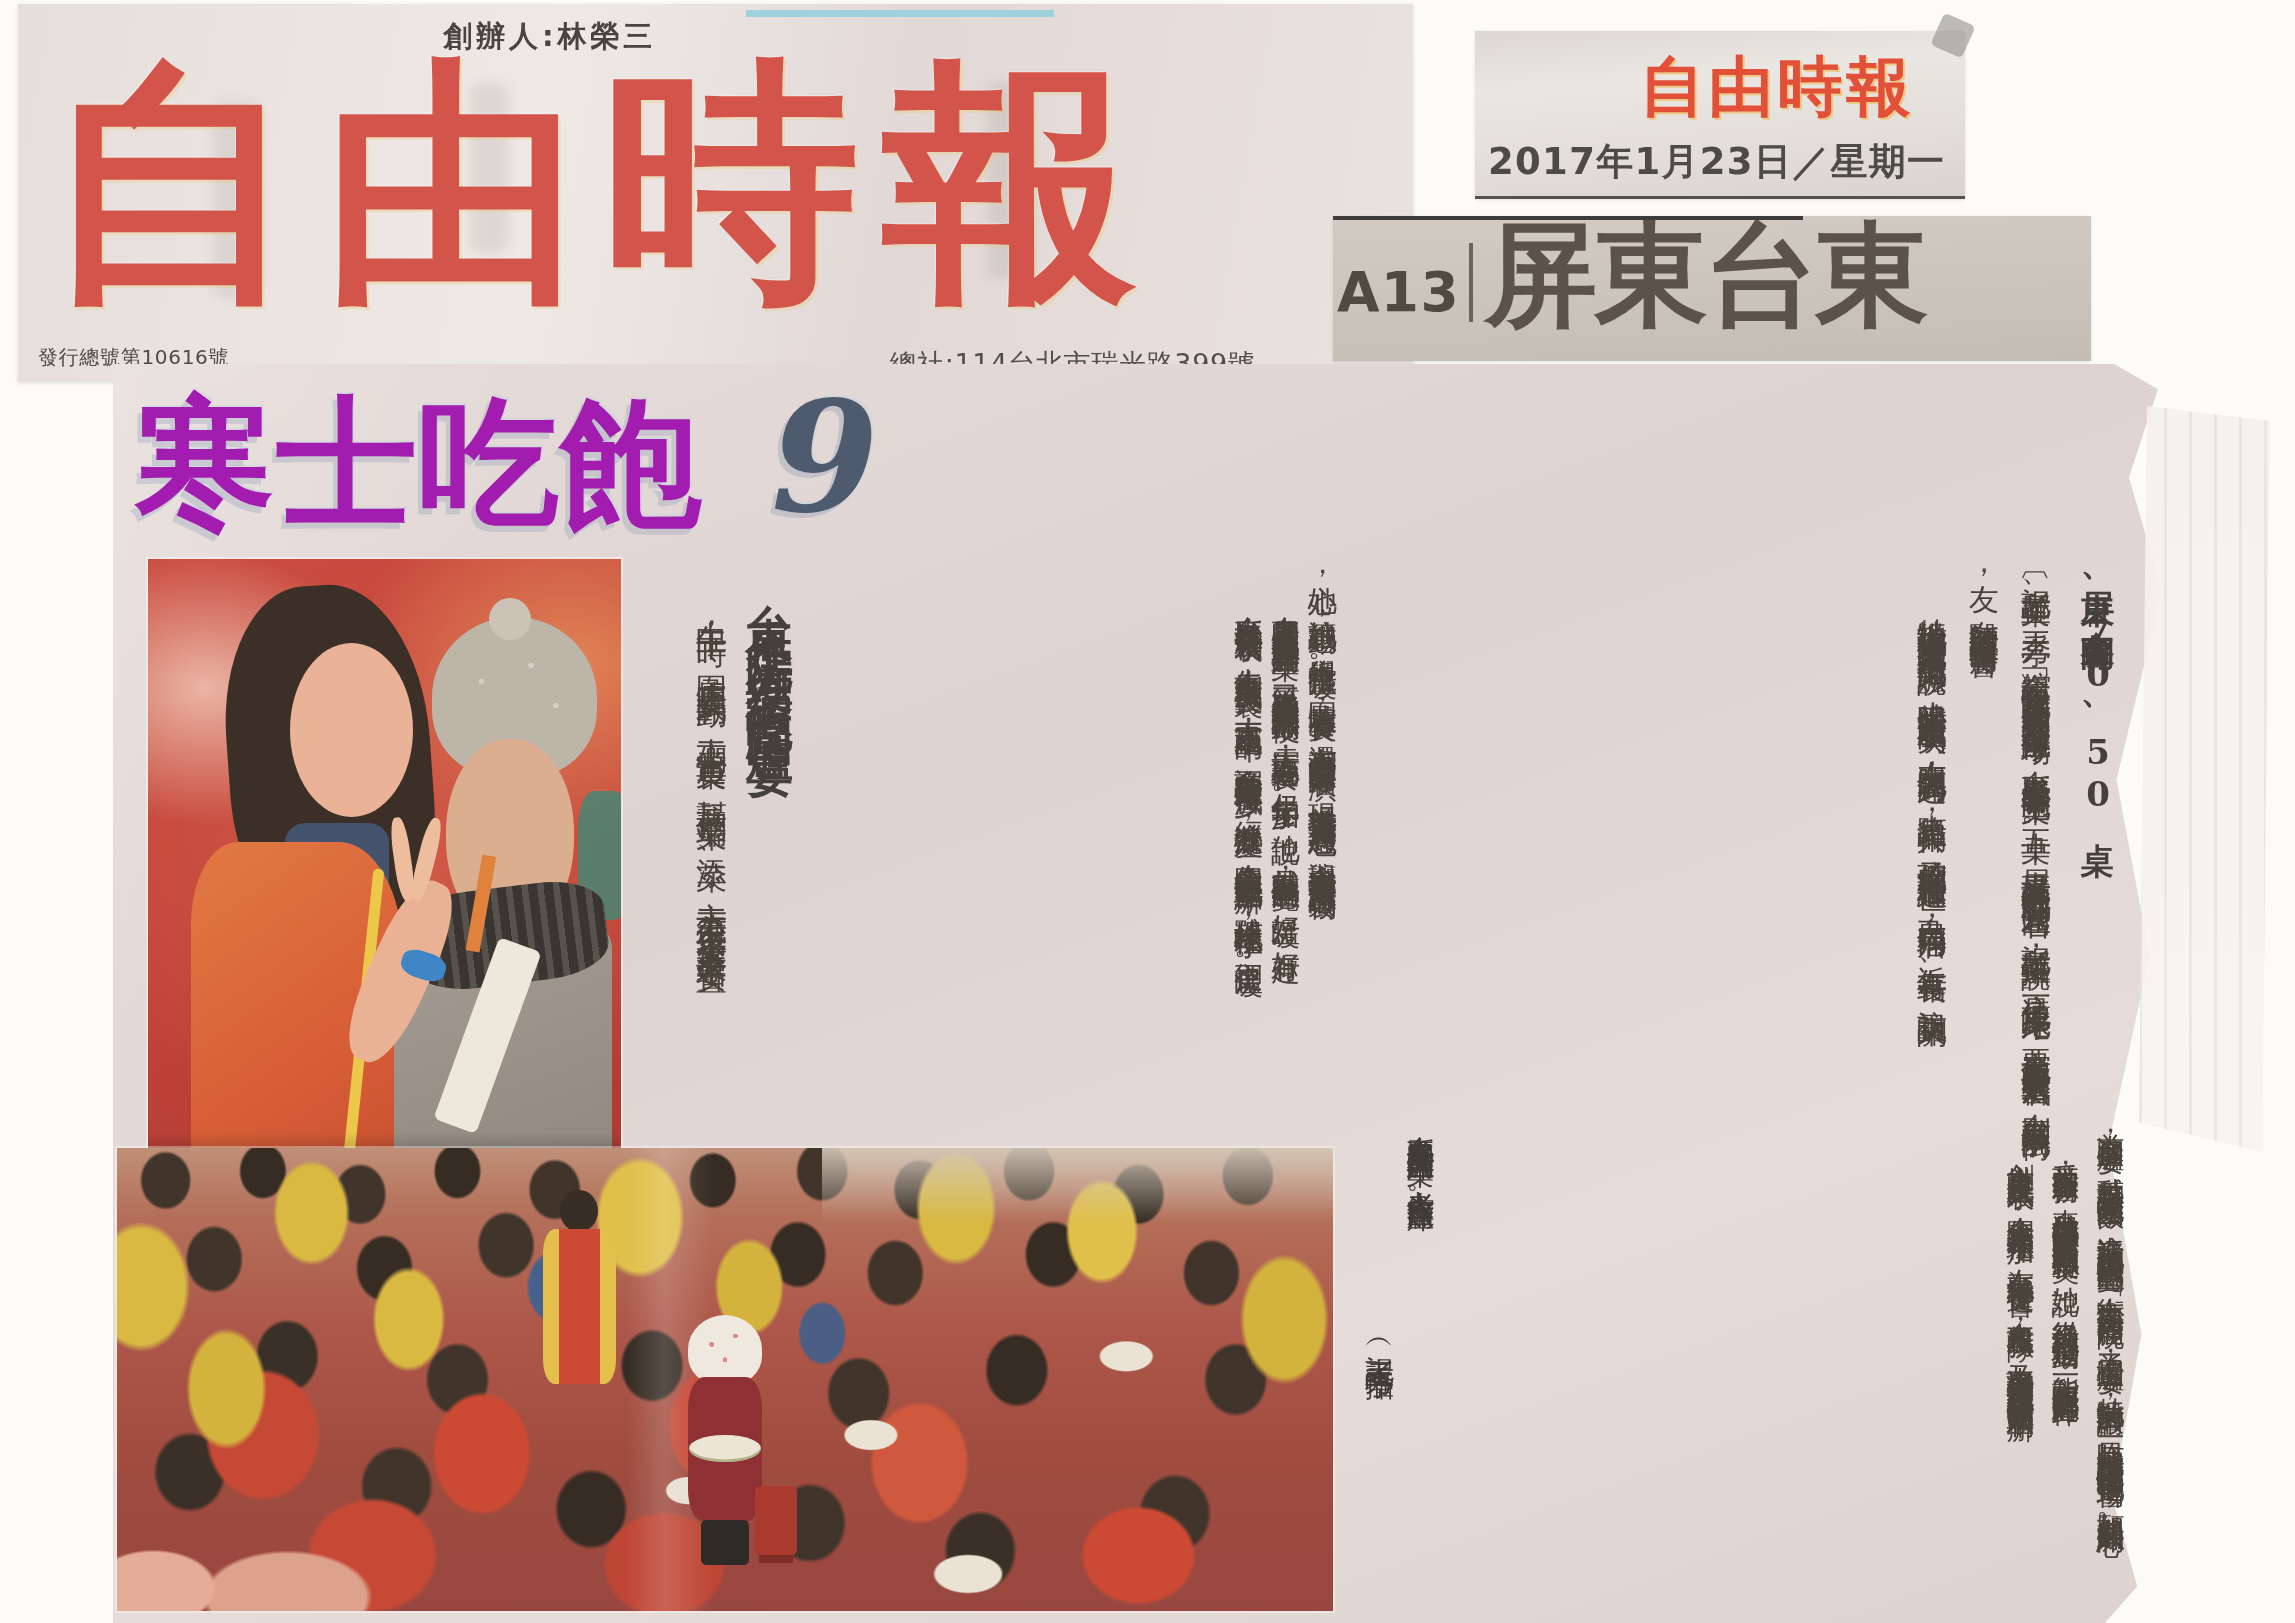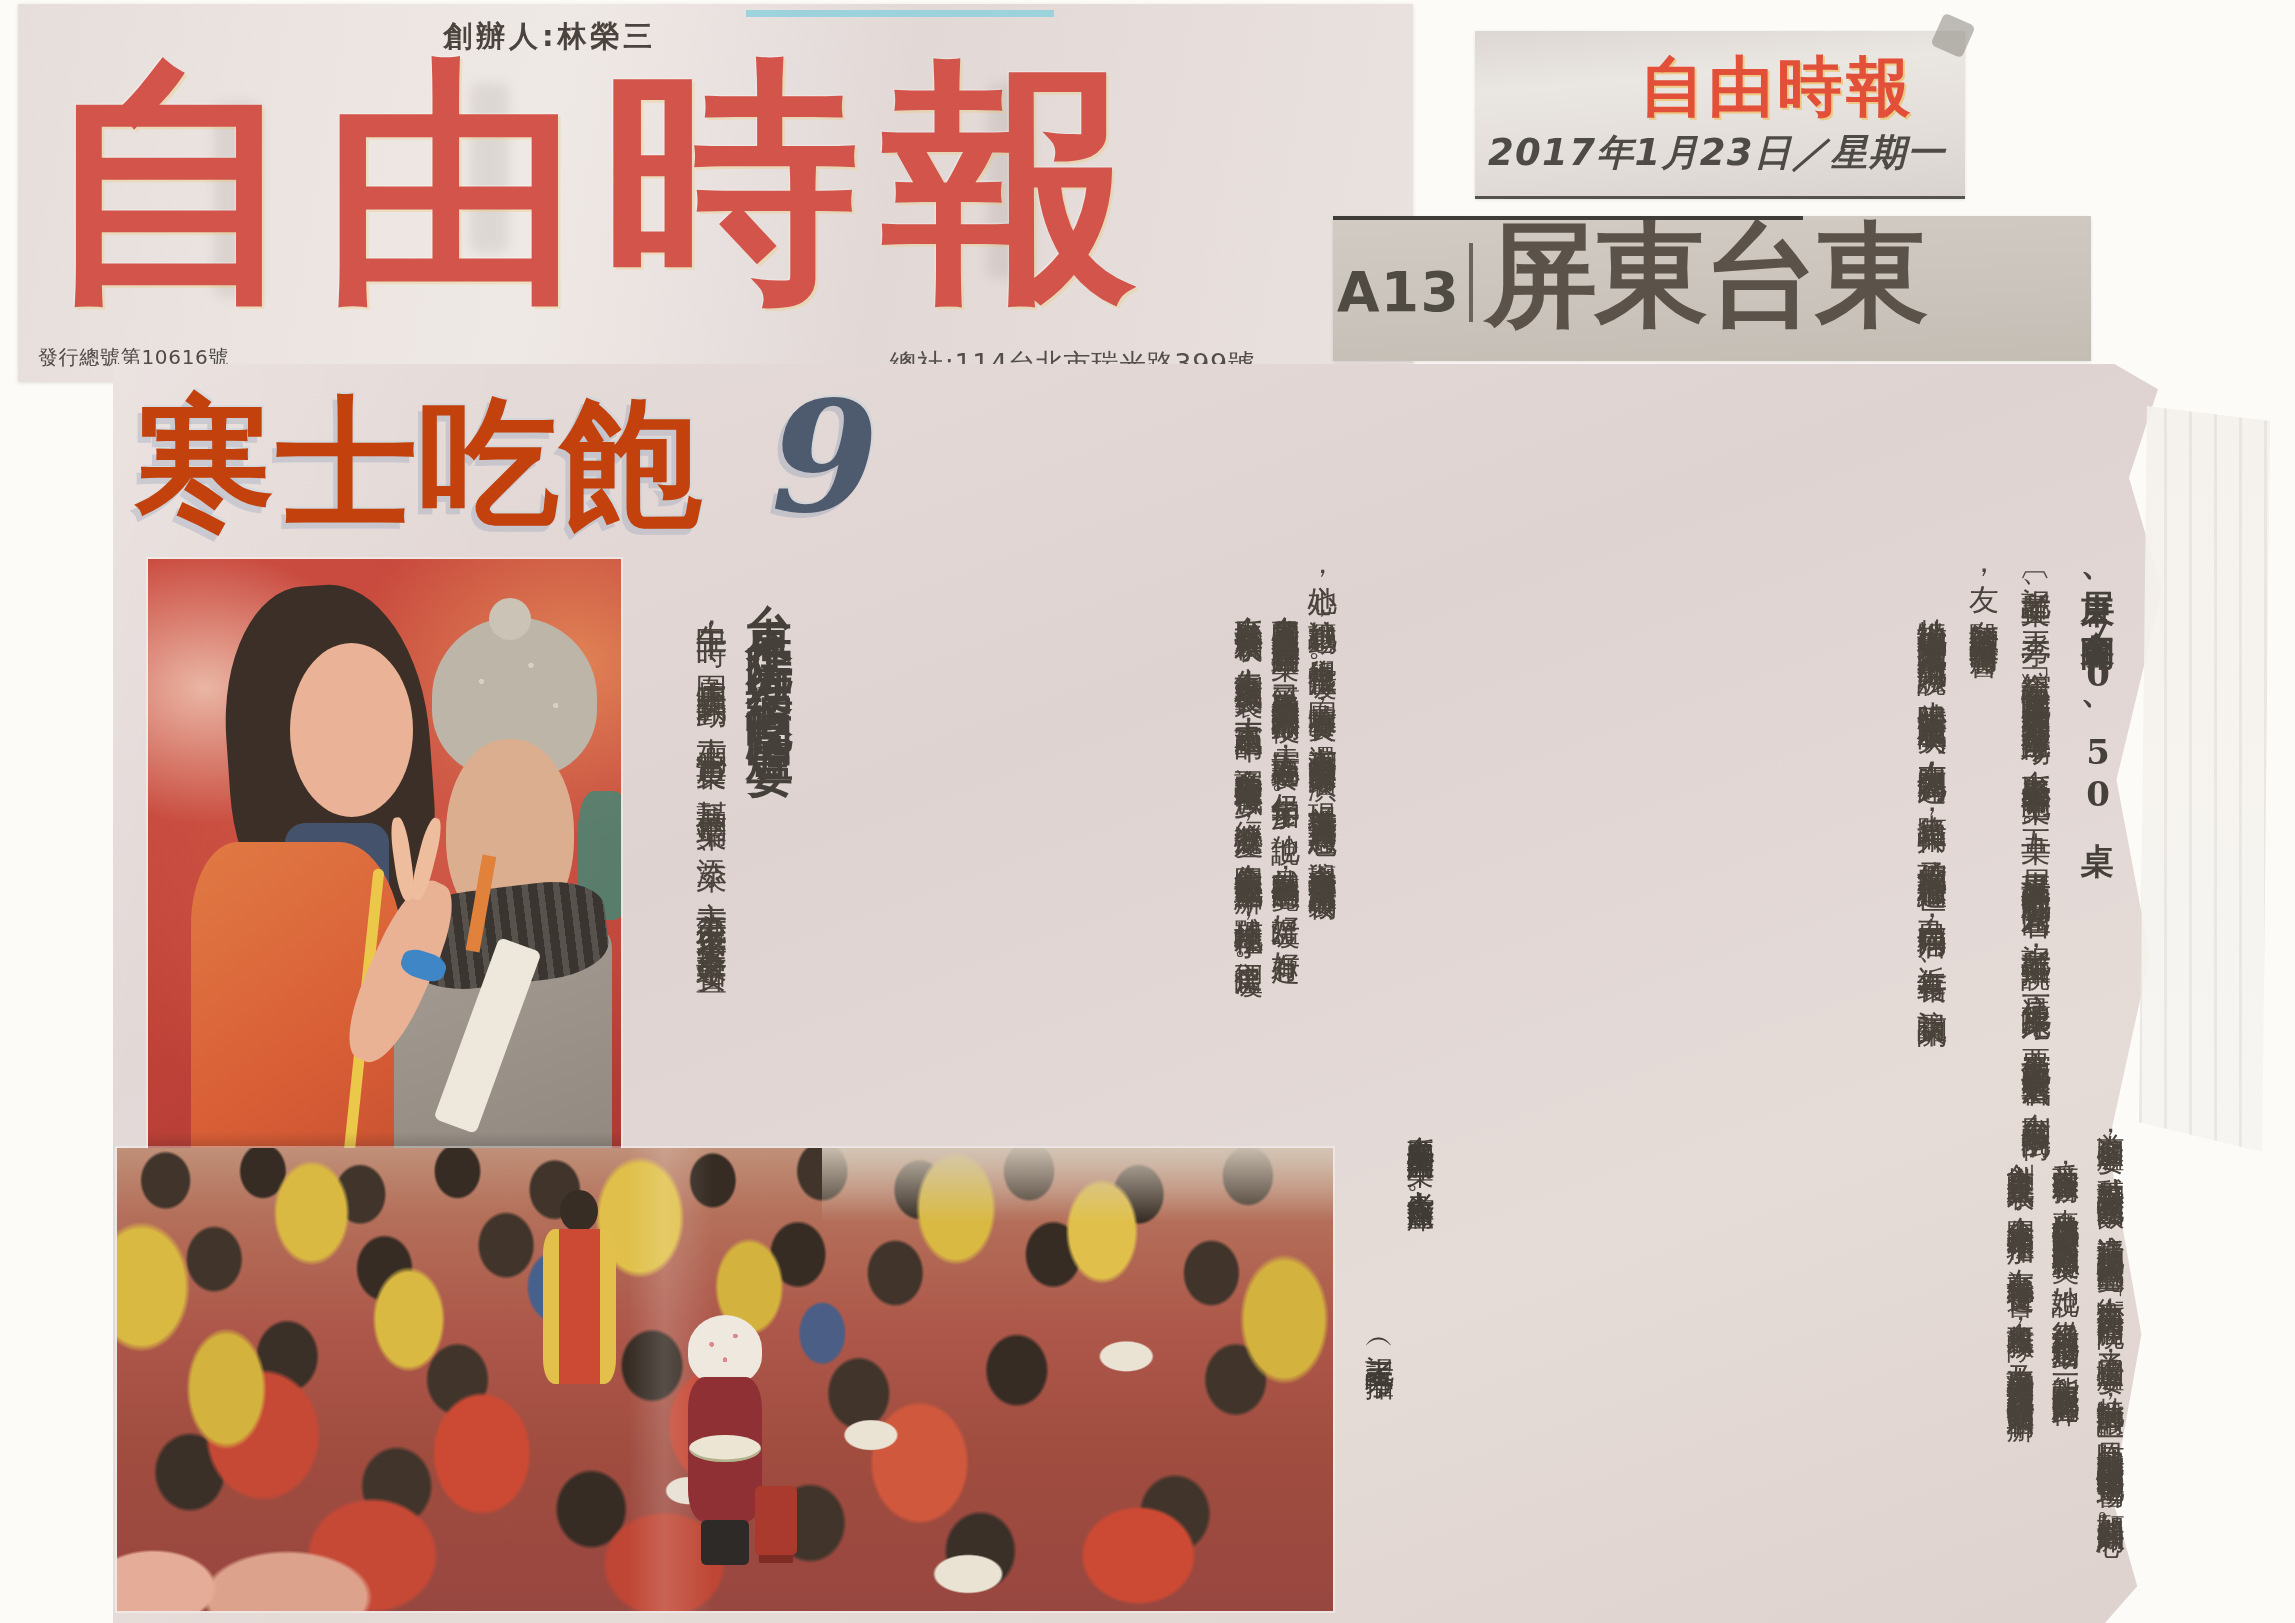--- a/index.html
+++ b/index.html
@@ -21,22 +21,22 @@
     text-shadow:2.6px 2.6px 0 rgba(238,196,92,.28), -1.3px -1.3px 0 rgba(255,255,255,.25);}
   .issue-no{position:absolute;left:19.6px;bottom:10.5px;font-size:20px;color:#4f4a44;letter-spacing:0.7px;}
   .mh-address{position:absolute;left:871px;top:342px;font-size:27px;color:#534e48;letter-spacing:0.7px;}
 
   .datebox-piece{left:1475px;top:31px;width:490px;height:165px;
     background:linear-gradient(175deg,#dcd7d2 0%,#eae6e1 30%,#e2ddd8 70%,#d8d3ce 100%);
     border-bottom:3.9px solid #55524d;box-shadow:0 1.3px 3.3px rgba(0,0,0,.10);}
   .datebox-brand{position:absolute;right:50px;top:11.8px;font-family:"DejaVu Serif","Liberation Serif",serif;
     font-weight:bold;font-size:65px;letter-spacing:3.9px;color:#e2503a;
     text-shadow:2px 2px 0 rgba(240,180,60,.55);}
-  .datebox-date{position:absolute;left:13px;top:97px;font-size:37px;color:#4e4a45;
-    letter-spacing:1.3px;font-weight:bold;font-style:italic;}
+  .datebox-date{position:absolute;left:13px;top:106px;font-size:37px;color:#4e4a45;
+    letter-spacing:1.3px;font-weight:bold;}
 
   .section-piece{left:1333px;top:216px;width:758px;height:145px;
     background:linear-gradient(178deg,#d2cbc3 0%,#cbc4bc 55%,#c4bdb4 100%);
     box-shadow:0 1.3px 3.3px rgba(0,0,0,.10);display:flex;align-items:flex-end;}
   .section-piece::before{content:"";position:absolute;left:0;top:0;width:62%;height:3.9px;background:#3f3c38;}
   .page-code{font-size:55px;font-weight:bold;color:#4f4a42;margin:0 0 37px 4px;letter-spacing:1.3px;}
   .sp-divider{width:3.3px;height:79px;background:#6a645b;margin:0 11.8px 39px 9.2px;}
   .region-title{font-size:113px;font-weight:bold;color:#5b5349;letter-spacing:-2.6px;
     margin-bottom:7.9px;font-family:"DejaVu Serif","Liberation Serif",serif;text-align:right;}
   .region-suffix{font-size:76px;font-weight:bold;color:#534b41;margin:0 0 10.5px 3.9px;
@@ -53,21 +53,21 @@
     background:repeating-linear-gradient(90deg,rgba(110,104,98,.10) 0 2.6px,rgba(110,104,98,0) 2.6px 25px),
       linear-gradient(180deg,#f4f1ec,#f7f4f0);
     clip-path:polygon(6% 0,100% 2%,94% 100%,0 96%);opacity:.9;}
   .scan-artifact{left:1936px;top:18.3px;width:34px;height:35px;background:#8a8680;
     transform:rotate(24deg);opacity:.55;border-radius:5.2px;}
 
   
   .headline{position:absolute;left:134px;top:382px;display:flex;align-items:flex-start;
     font-weight:bold;font-size:141px;line-height:162px;letter-spacing:1.3px;white-space:nowrap;
     font-family:"DejaVu Sans","Liberation Sans",sans-serif;}
-  .hl-red{color:#c2410c;text-shadow:-4.6px 5.9px 0 rgba(150,160,185,.35),2px -2px 0 rgba(175,210,225,.30);}
+  .hl-red{color:#a21caf;text-shadow:-4.6px 5.9px 0 rgba(150,160,185,.35),2px -2px 0 rgba(175,210,225,.30);}
   .hl-dark{color:#4e5a6e;text-shadow:-4.6px 5.9px 0 rgba(140,155,180,.35),2px -2px 0 rgba(175,210,225,.30);}
   .hl-gap{width:68px;}
   .hl-digit{font-family:"DejaVu Serif","Liberation Serif",serif;font-style:italic;
     font-size:154px;margin-right:9.2px;transform:translateY(-6.5px);}
 
   
   .vtext{position:absolute;writing-mode:vertical-rl;text-orientation:upright;
     font-family:"DejaVu Serif","Liberation Serif",serif;color:#4a433c;}
   .vtext p{margin:0;padding:0;}
   .subhead{font-weight:bold;color:#45403a;font-family:"DejaVu Serif","Liberation Serif",serif;}

